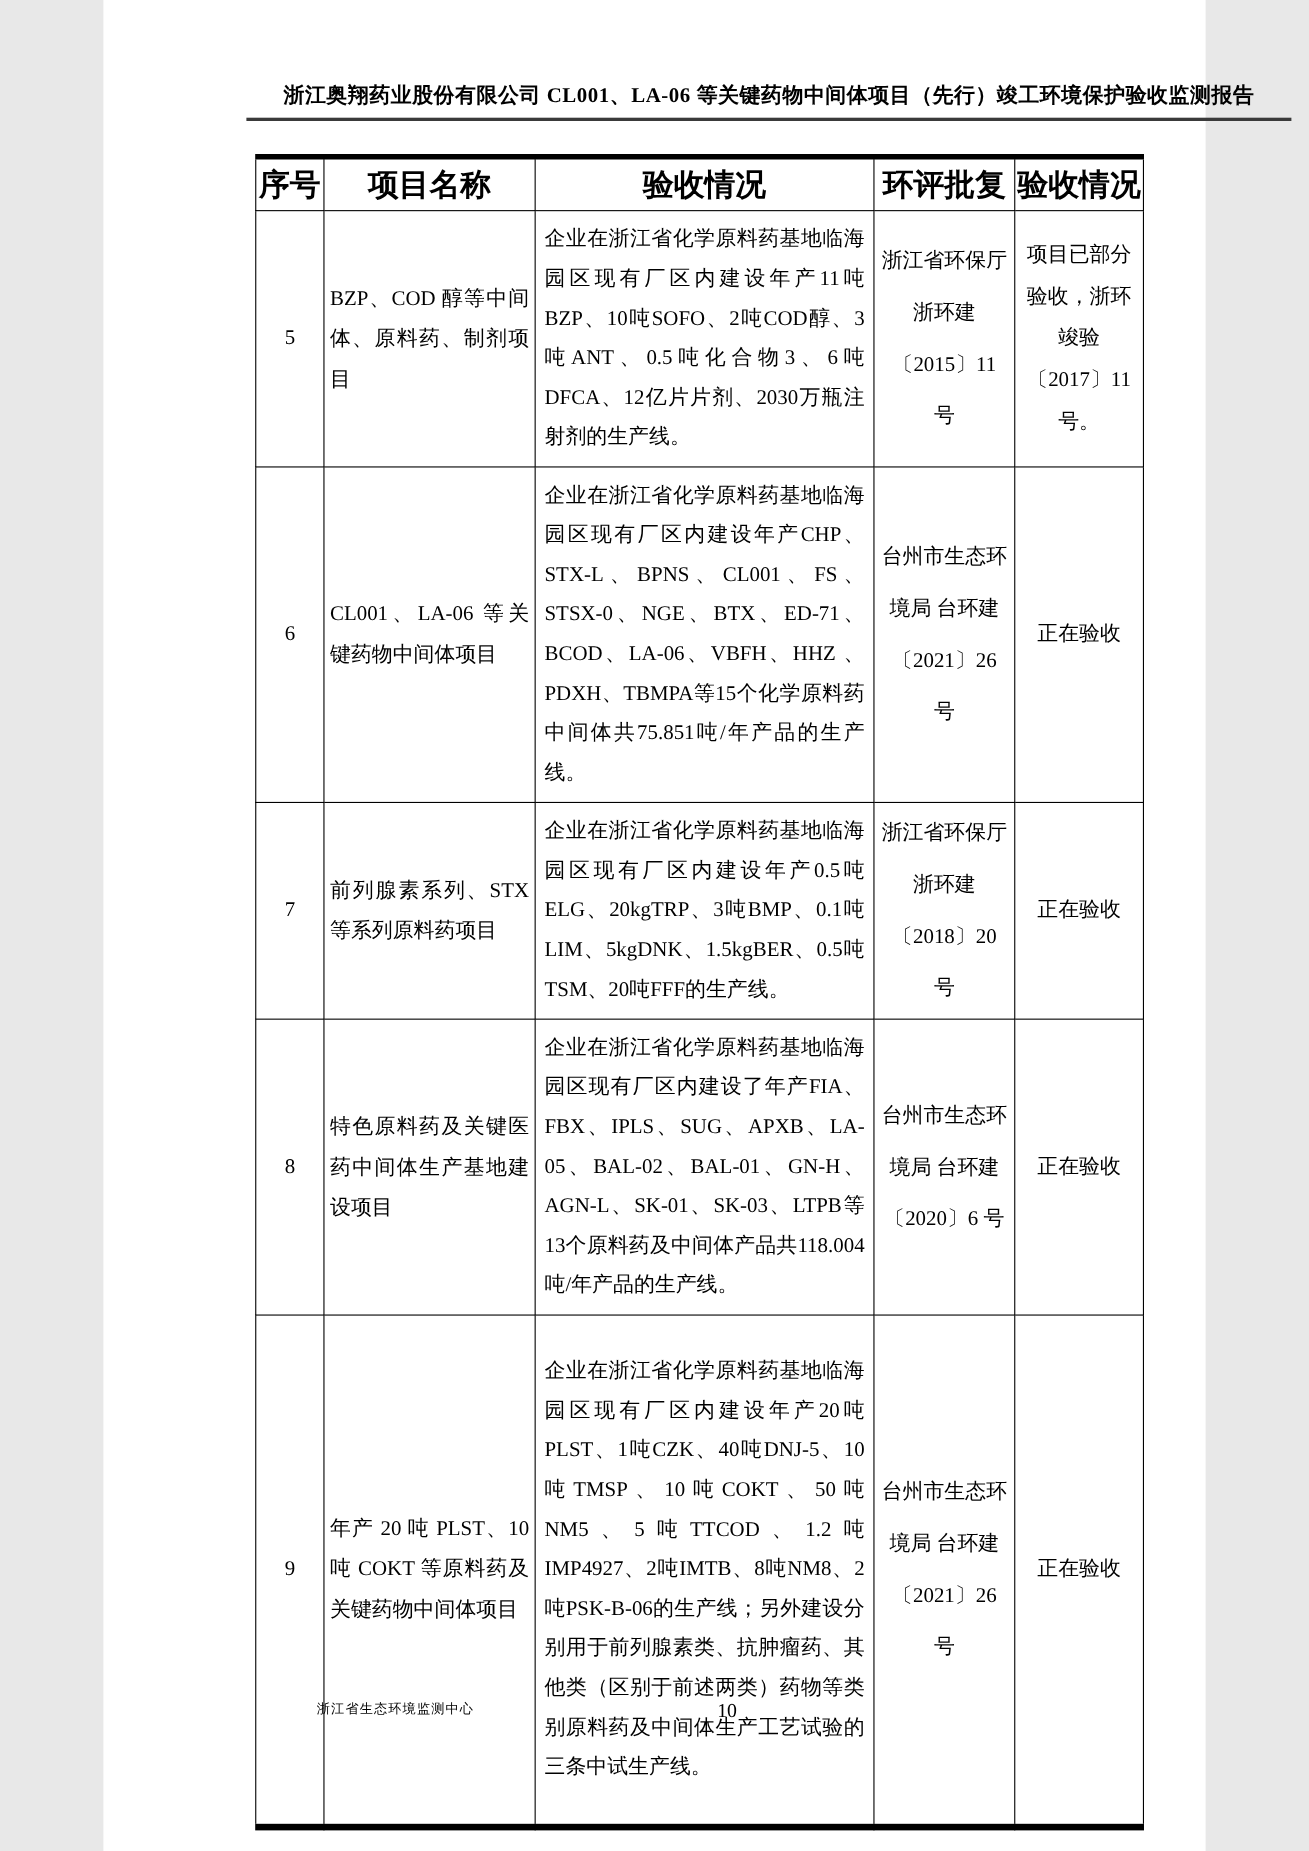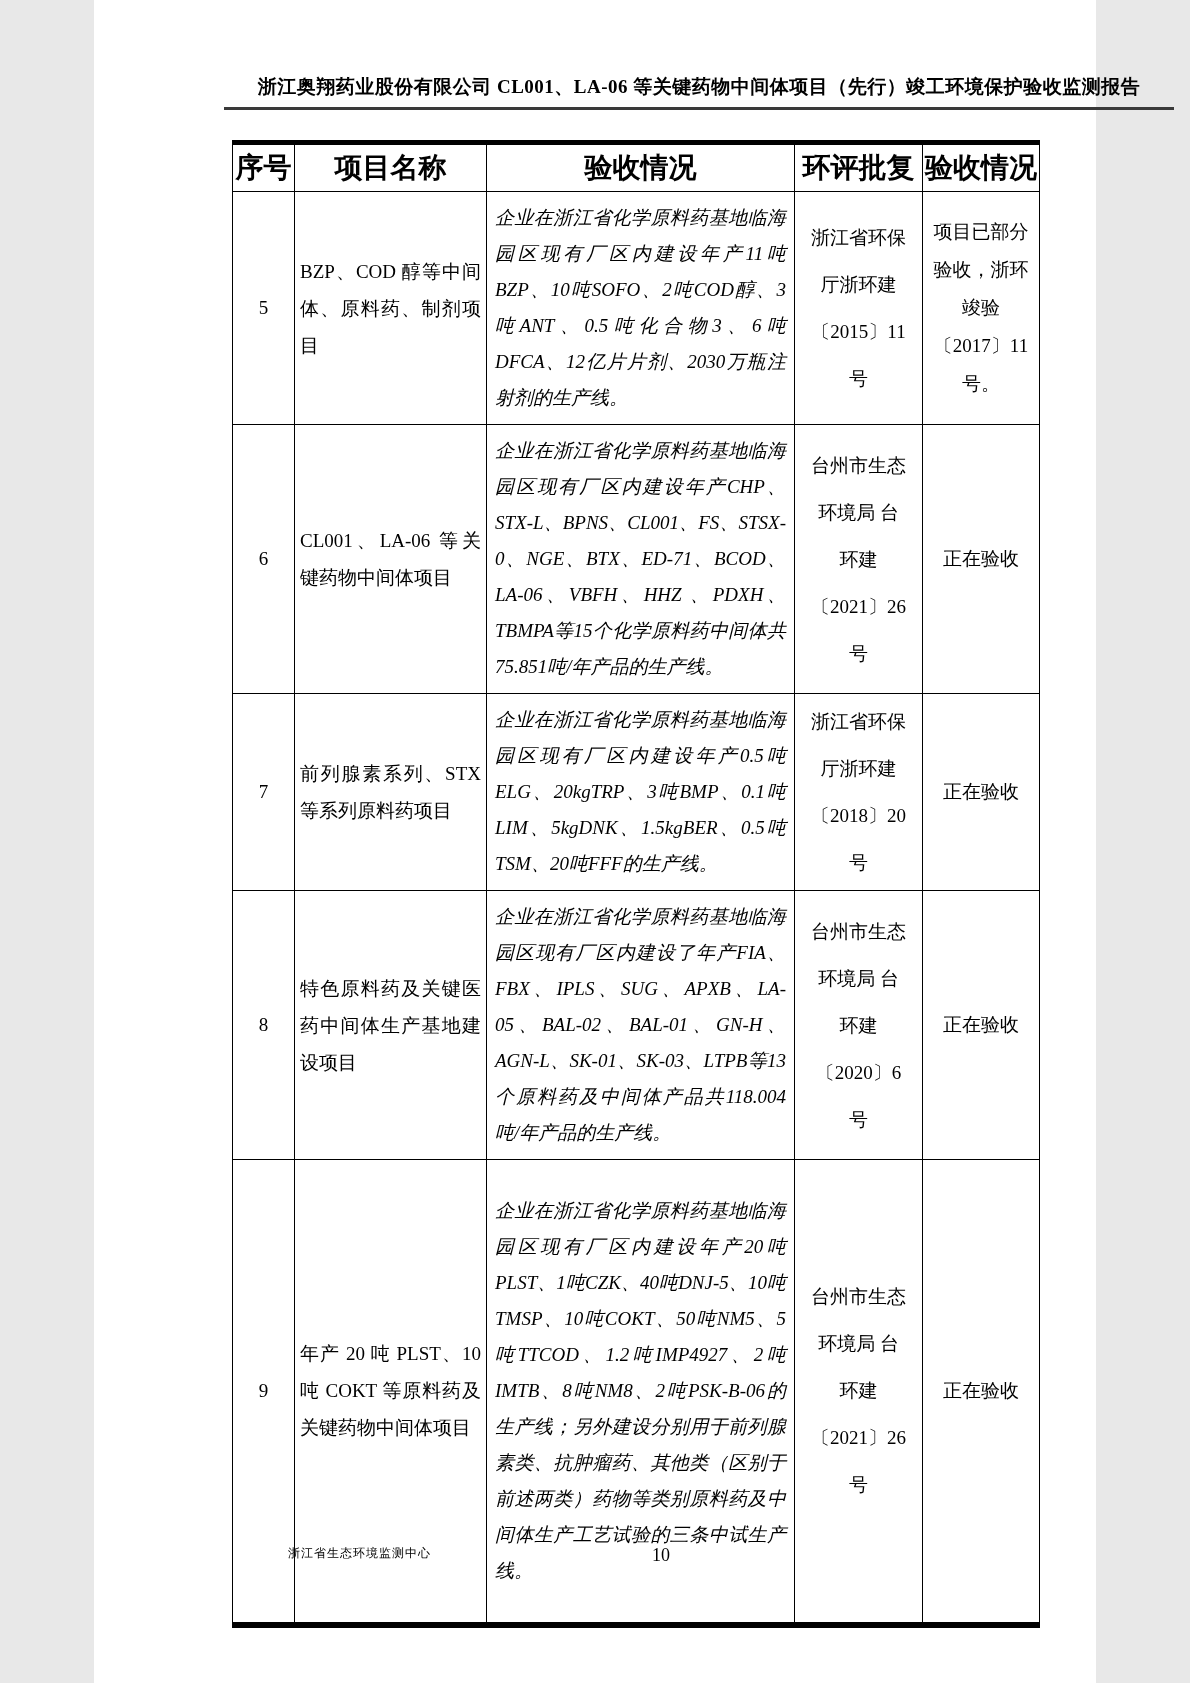--- a/index.html
+++ b/index.html
@@ -62,25 +62,24 @@
   td.name-cell {
     text-align: justify;
     padding: 18px 5px;
     line-height: 37px;
     font-family: Liberation Serif, serif;
   }
   td.content-cell {
     text-align: justify;
     padding: 8px 8px;
     line-height: 36px;
-    font-style: italic;
   }
   td.approval-cell {
     text-align: center;
-    padding: 4px 16px;
+    padding: 4px 6px;
     line-height: 47px;
   }
   td.status-cell {
     text-align: center;
     padding: 0 10px;
     line-height: 38px;
   }
   tr.row-5 { height: 198px; }
   tr.row-6 { height: 230px; }
   tr.row-7 { height: 182px; }

